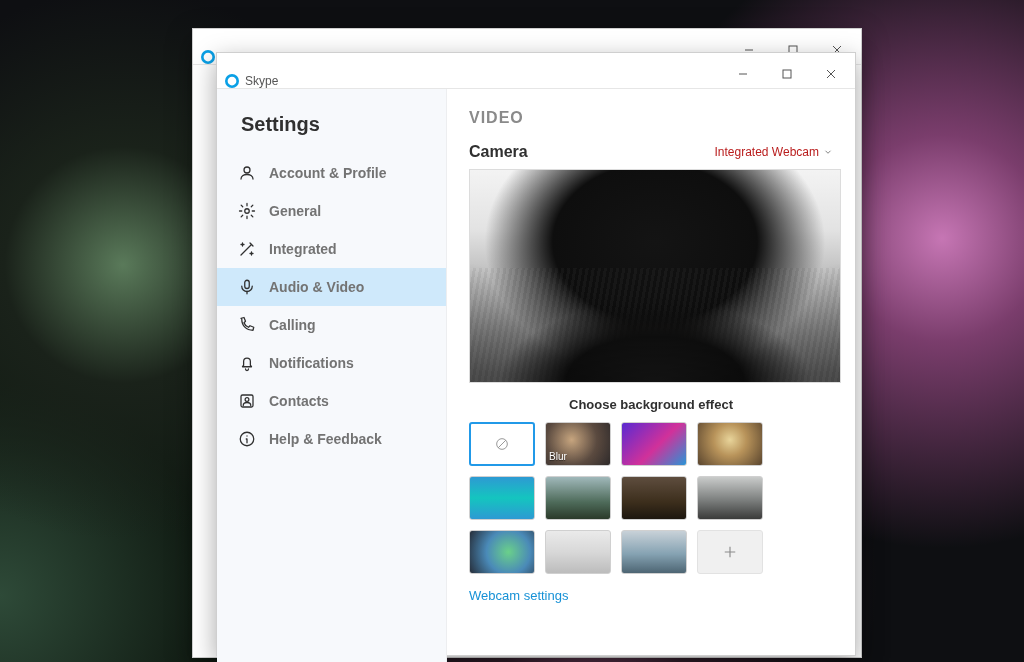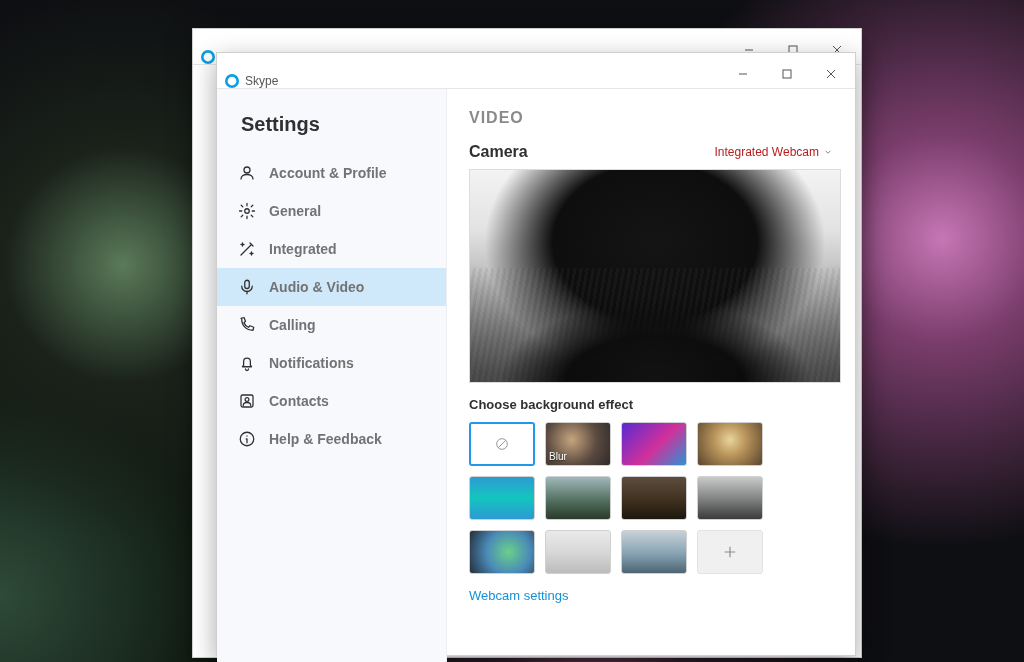--- a/index.html
+++ b/index.html
@@ -66,21 +66,21 @@
       background:
         radial-gradient(ellipse 60% 100% at 50% 100%, #1b1b1b 0%, #101010 40%, transparent 70%),
         repeating-linear-gradient(100deg, rgba(255,255,255,0.03) 0 3px, rgba(0,0,0,0.05) 3px 6px);
     }
     .preview::after{
       content:""; position:absolute; inset:0;
       background: radial-gradient(ellipse 150% 100% at 50% 0%, transparent 55%, rgba(0,0,0,0.35) 100%);
       mix-blend-mode: multiply;
     }
 
-    .bg-label { font-size:13px; font-weight:700; color:#303030; margin-bottom:10px; }
+    .bg-label { font-size:13px; font-weight:700; color:#303030; margin-bottom:10px;text-align:center; }
     .thumbs { display:flex; flex-wrap:wrap; gap:10px; }
     .thumb {
       width:66px; height:44px; border-radius:3px; cursor:pointer; position:relative;
       background:#dedede; overflow:hidden; border:1px solid #d0d0d0;
       font-size:10px; color:#fff; display:flex; align-items:flex-end; padding:3px;
     }
     .thumb.none { border:2px solid #2199e8; background:#fff; align-items:center; justify-content:center; }
     .thumb.none svg { width:16px; height:16px; stroke:#9a9a9a; fill:none; stroke-width:1.5; }
     .thumb.blur { background: radial-gradient(circle at 40% 40%, #caa57a 0%, #5c4a3e 55%, #2f2a2a 100%); filter:saturate(.9); }
     .thumb.add { background:#f0f0f0; align-items:center; justify-content:center; border:1px solid #e2e2e2; }

